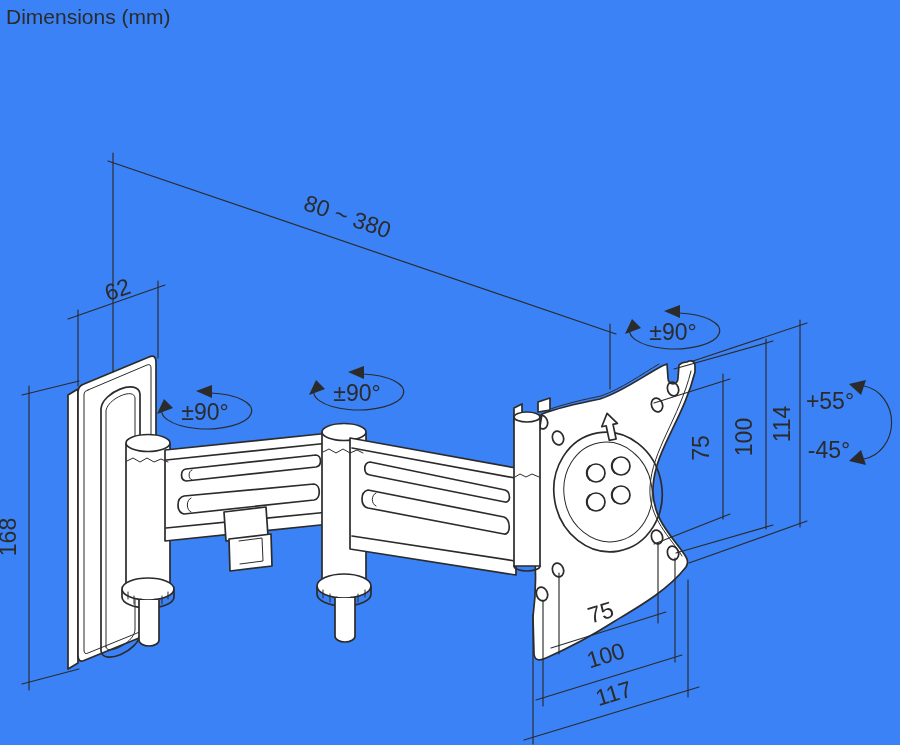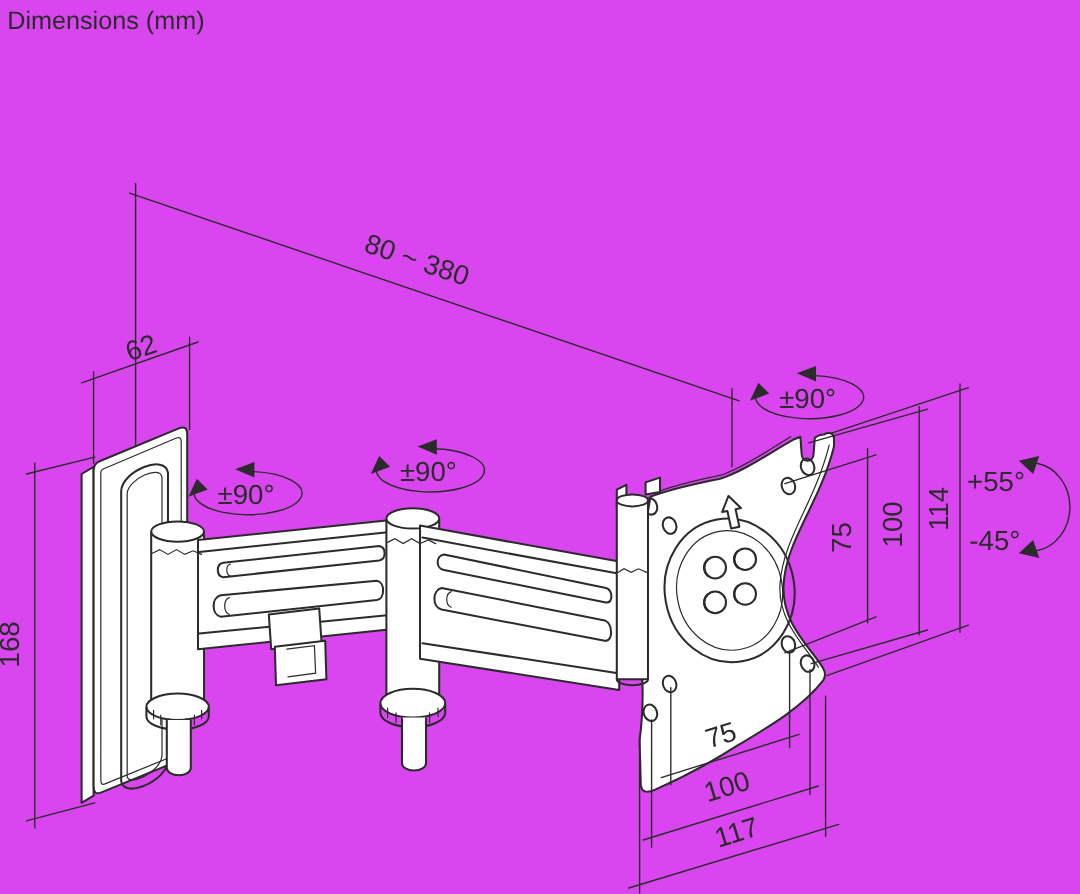--- a/index.html
+++ b/index.html
@@ -1,16 +1,16 @@
 <!DOCTYPE html>
 <html><head>
 <meta charset="utf-8">
 <style>
   html,body{margin:0;padding:0;background:#ffffff;}
-  .stage{position:relative;width:900px;height:745px;background:#d946ef;overflow:hidden;
+  .stage{position:relative;width:900px;height:745px;background:#3b82f6;overflow:hidden;
          font-family:"Liberation Sans", sans-serif;}
   svg{display:block}
   .ln  {fill:none;stroke:#2b2b2b;stroke-width:1.7;stroke-linecap:round;stroke-linejoin:round;}
   .lnf {fill:#ffffff;stroke:#2b2b2b;stroke-width:1.7;stroke-linejoin:round;}
   .thin{fill:none;stroke:#2b2b2b;stroke-width:1;stroke-linecap:round;}
   .dim {fill:none;stroke:#2b2b2b;stroke-width:1.15;stroke-linecap:round;}
   .ah  {fill:#2b2b2b;stroke:none;}
   .txt {fill:#2b2b2b;font-size:23px;font-family:"Liberation Sans",sans-serif;}
   .txtm{text-anchor:middle;}
   .title{fill:#2b2b2b;font-size:21px;font-family:"Liberation Sans",sans-serif;}

